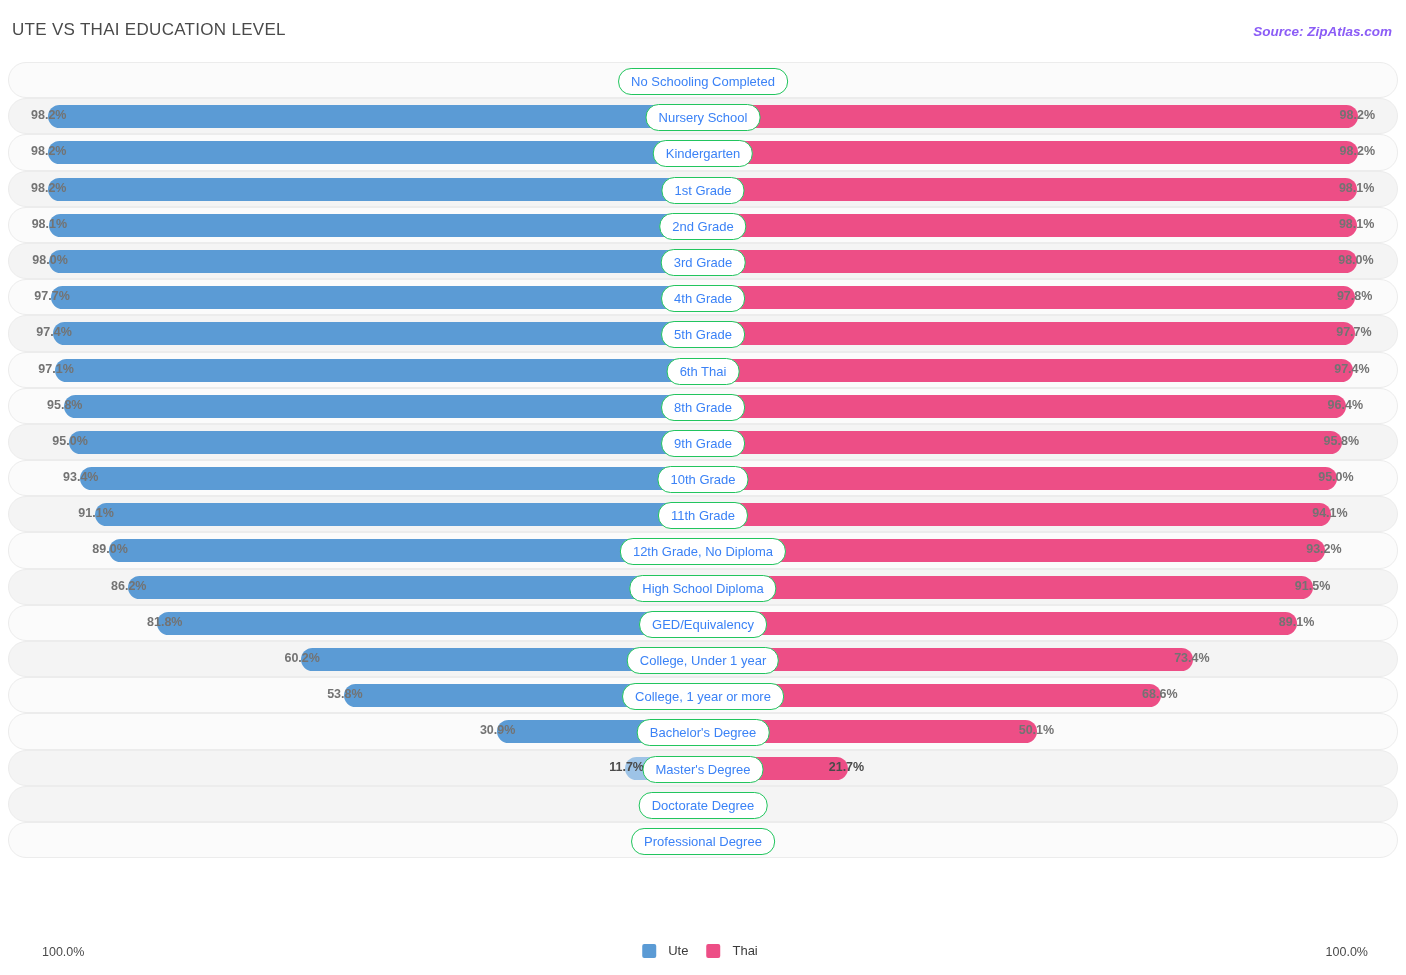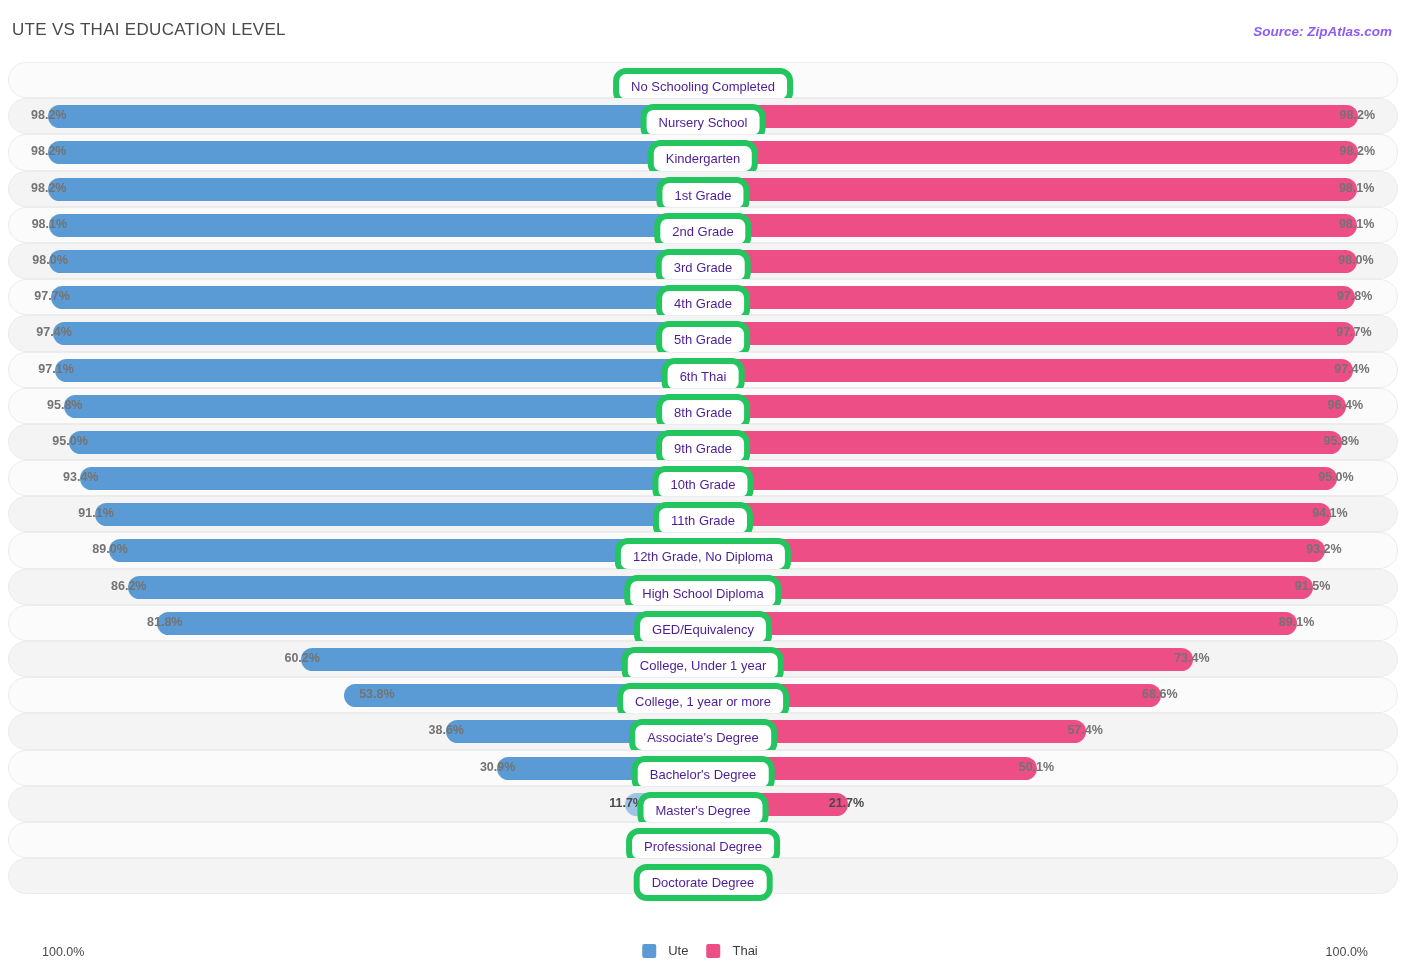--- a/index.html
+++ b/index.html
@@ -90,24 +90,24 @@
 
   .cat {
     position: absolute;
     top: 5px;
     left: 50%;
     transform: translateX(-50%);
     height: 25px;
     line-height: 25px;
     padding: 0 12px;
     background: #ffffff;
-    border: 6px solid #22c55e;
+    border: 1px solid #22c55e;
     border-radius: 13px;
     font-size: 13px;
-    color: #4c1d95;
+    color: #3b82f6;
     white-space: nowrap;
   }
   #footer {
     position: absolute;
     left: 4px;
     right: 0;
     bottom: 8px;
     height: 26px;
   }
   #axis-left {
@@ -306,68 +306,59 @@
         <div class="bar bar-right" style="width: 489.578px;"></div>
         <div class="val val-in" style="left: 275.466px;">60.2%</div>
         <div class="val val-in" style="right: 187.422px;">73.4%</div>
         <div class="cat">College, Under 1 year</div>
       </div>
     </div>
     <div class="row">
       <div class="track">
         <div class="bar bar-left" style="width: 358.846px;"></div>
         <div class="bar bar-right" style="width: 457.562px;"></div>
-        <div class="val val-in" style="left: 318.154px; margin-left: 32px;">53.8%</div>
+        <div class="val val-in" style="left: 318.154px;">53.8%</div>
         <div class="val val-in" style="right: 219.438px;">68.6%</div>
         <div class="cat">College, 1 year or more</div>
-      </div>
-    </div>
-    <div class="row alt">
-      <div class="track">
-        <div class="bar bar-left" style="width: 257.462px;"></div>
-        <div class="bar bar-right" style="width: 382.858px;"></div>
-        <div class="val val-in" style="left: 419.538px;">38.6%</div>
-        <div class="val val-in" style="right: 294.142px;">57.4%</div>
-        <div class="cat">Associate's Degree</div>
       </div>
     </div>
     <div class="row">
       <div class="track">
         <div class="bar bar-left" style="width: 206.103px;"></div>
         <div class="bar bar-right" style="width: 334.167px;"></div>
         <div class="val val-in" style="left: 470.897px;">30.9%</div>
         <div class="val val-in" style="right: 342.833px;">50.1%</div>
         <div class="cat">Bachelor's Degree</div>
       </div>
     </div>
     <div class="row alt">
       <div class="track">
         <div class="bar bar-left light" style="width: 78.039px;"></div>
         <div class="bar bar-right" style="width: 144.739px;"></div>
         <div class="val val-out" style="right: 753.039px;">11.7%</div>
         <div class="val val-out" style="left: 819.739px;">21.7%</div>
         <div class="cat">Master's Degree</div>
       </div>
     </div>
+    <div class="row alt">
+      <div class="track">
+        <div class="bar bar-left light" style="width: 13.34px;"></div>
+        <div class="bar bar-right light" style="width: 18.676px;"></div>
+        <div class="val val-out" style="right: 688.34px;">2.0%</div>
+        <div class="val val-out" style="left: 693.676px;">2.8%</div>
+        <div class="cat">Doctorate Degree</div>
+      </div>
+    </div>
     <div class="row">
       <div class="track">
         <div class="bar bar-left light" style="width: 26.68px;"></div>
         <div class="bar bar-right light" style="width: 40.687px;"></div>
         <div class="val val-out" style="right: 701.68px;">4.0%</div>
         <div class="val val-out" style="left: 715.687px;">6.1%</div>
         <div class="cat">Professional Degree</div>
-      </div>
-    </div>
-    <div class="row alt">
-      <div class="track">
-        <div class="bar bar-left light" style="width: 13.34px;"></div>
-        <div class="bar bar-right light" style="width: 18.676px;"></div>
-        <div class="val val-out" style="right: 688.34px;">2.0%</div>
-        <div class="val val-out" style="left: 693.676px;">2.8%</div>
-        <div class="cat">Doctorate Degree</div>
       </div>
     </div>
   </div>
 
 <div id="footer">
   <div id="axis-left">100.0%</div>
   <div id="legend">
     <div class="legend-item">
       <span class="swatch" style="background:#5b9bd5"></span>
       <span>Ute</span>

